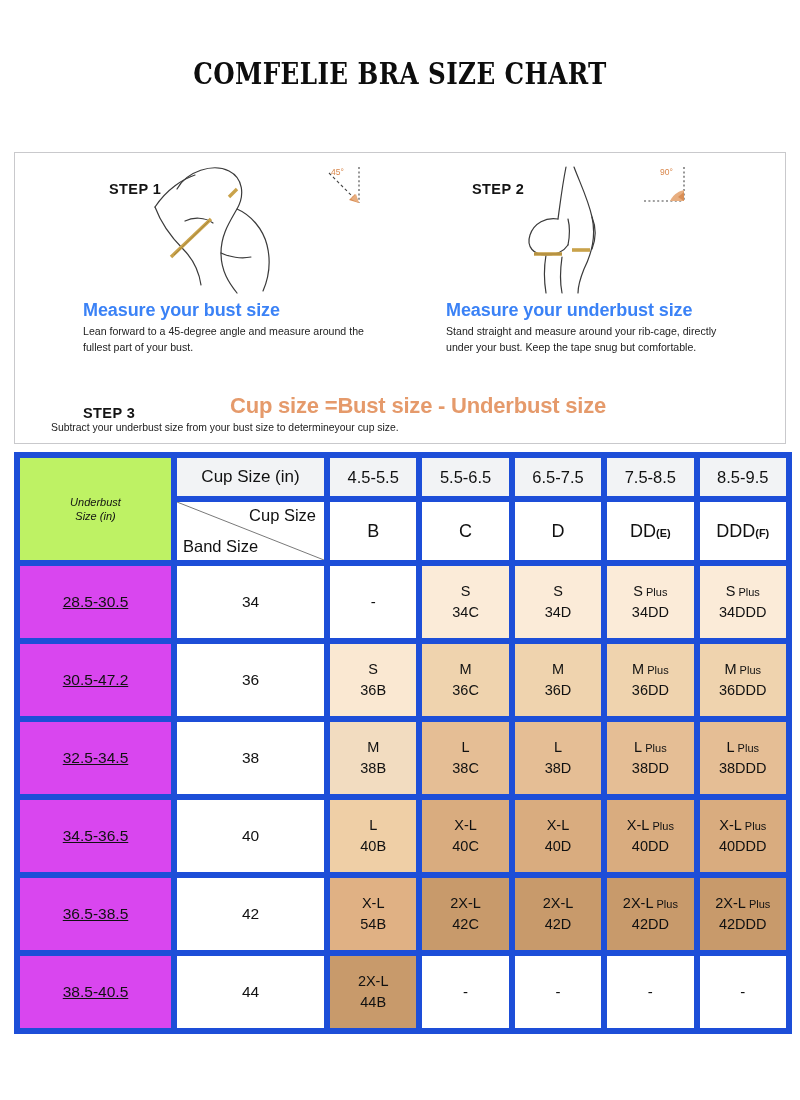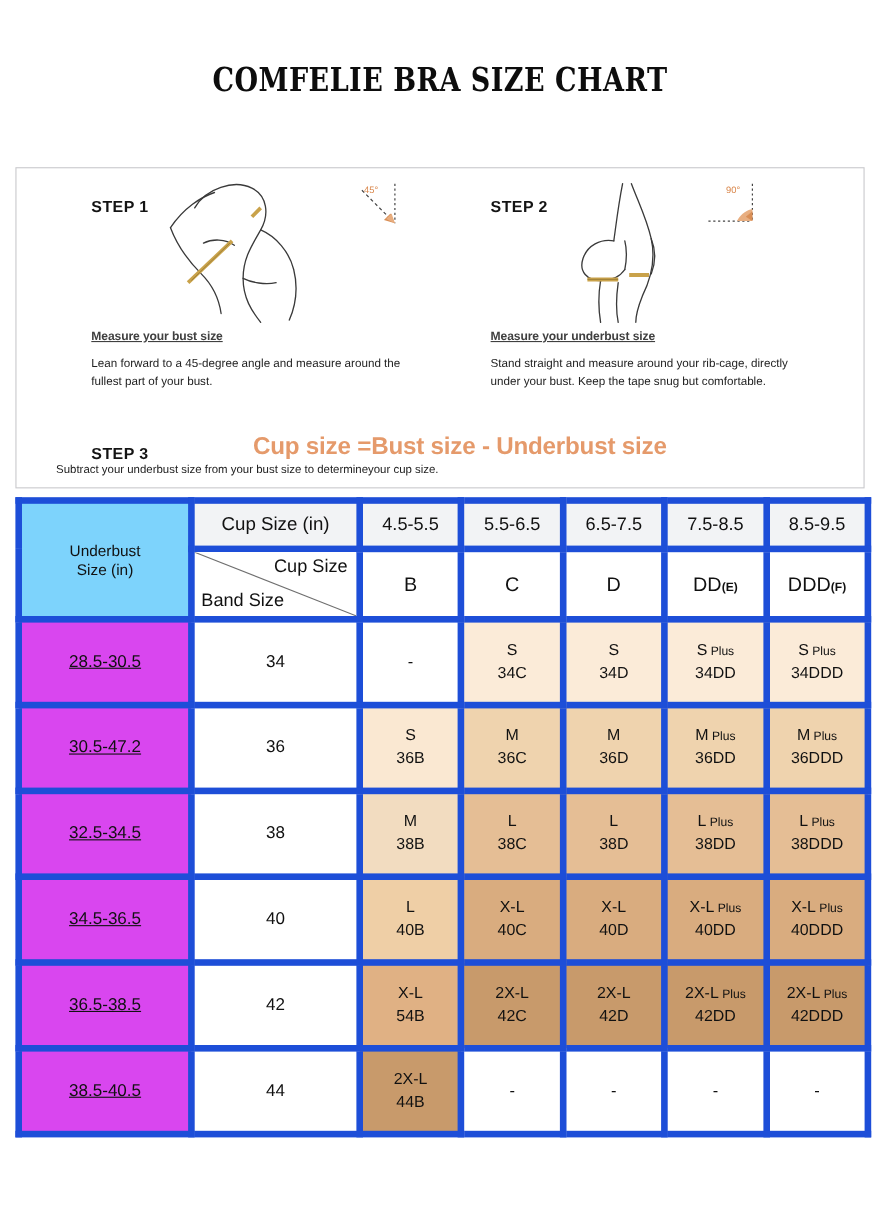--- a/index.html
+++ b/index.html
@@ -48,45 +48,45 @@
     width: 50%;
     height: 100%;
   }
 
   .step-label {
     position: absolute;
     font-size: 14.5px;
     font-weight: 700;
     letter-spacing: 0.4px;
     color: #141414;
+    margin-left: 26px;
   }
   .step1-label { left: 68px; top: 28px; }
   .step2-label { left: 46px; top: 28px; }
 
   .fig {
     position: absolute;
     top: 8px;
   }
   .fig1 { left: 110px; }
   .fig2 { left: 100px; }
 
   .angle {
     position: absolute;
     top: 10px;
   }
   .angle1 { left: 300px; }
   .angle2 { left: 238px; }
 
   .step-heading {
     position: absolute;
-    font-size: 11px;
-    font-weight: 700;
-    color: #404040;
+    font-size: 18px;
+    font-weight: 700;
+    color: #3b82f6;
     letter-spacing: -0.1px;
-    text-decoration: underline;
   }
   .s1-heading { left: 68px; top: 147px; }
   .s2-heading { left: 46px; top: 147px; }
 
   .step-body {
     position: absolute;
     font-size: 10.6px;
     line-height: 1.55;
     color: #222222;
     width: 300px;
@@ -146,25 +146,26 @@
     text-align: center;
     vertical-align: middle;
     font-weight: 400;
   }
 
   col.c-underbust { width: 157px; }
   col.c-band      { width: 153px; }
   col.c-cup       { width: 92.4px; }
 
   .th-underbust {
-    background: #7dd3fc;
-    font-size: 14px;
+    background: #bef264;
+    font-size: 11px;
     font-weight: 700;
     line-height: 1.3;
     color: #111111;
+    font-style: italic;
   }
   .th-cupsize-top {
     background: #F2F3F5;
     font-size: 17px;
     font-weight: 700;
     color: #111111;
     height: 44px;
   }
   .th-range {
     background: #F2F3F5;

